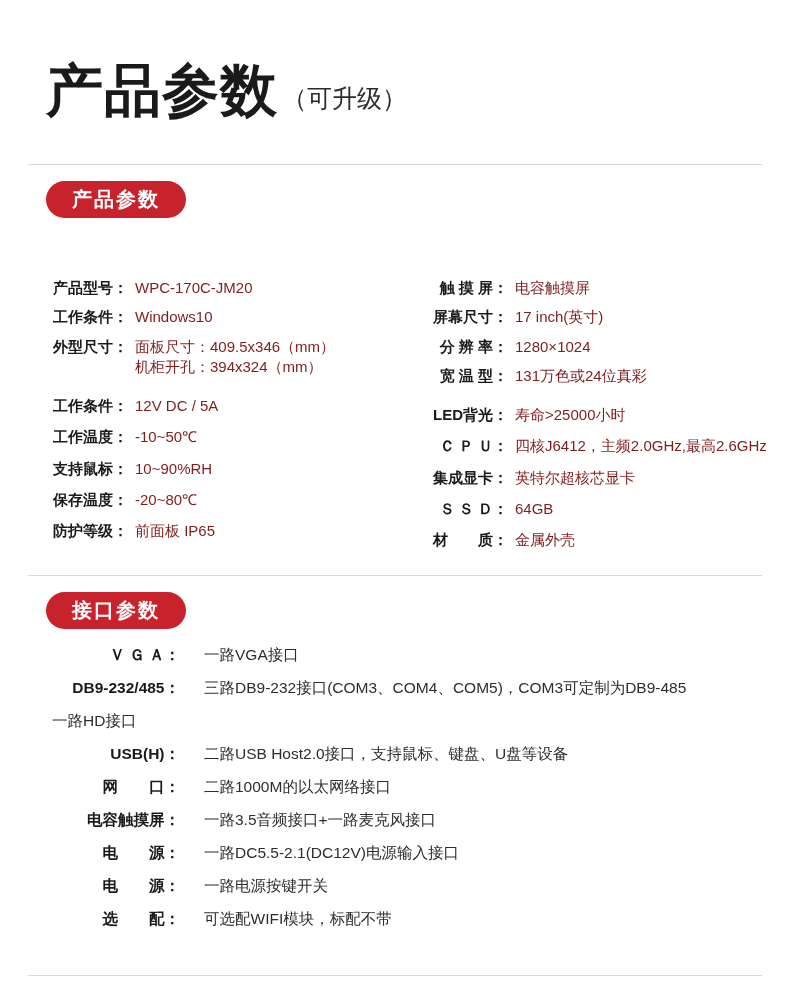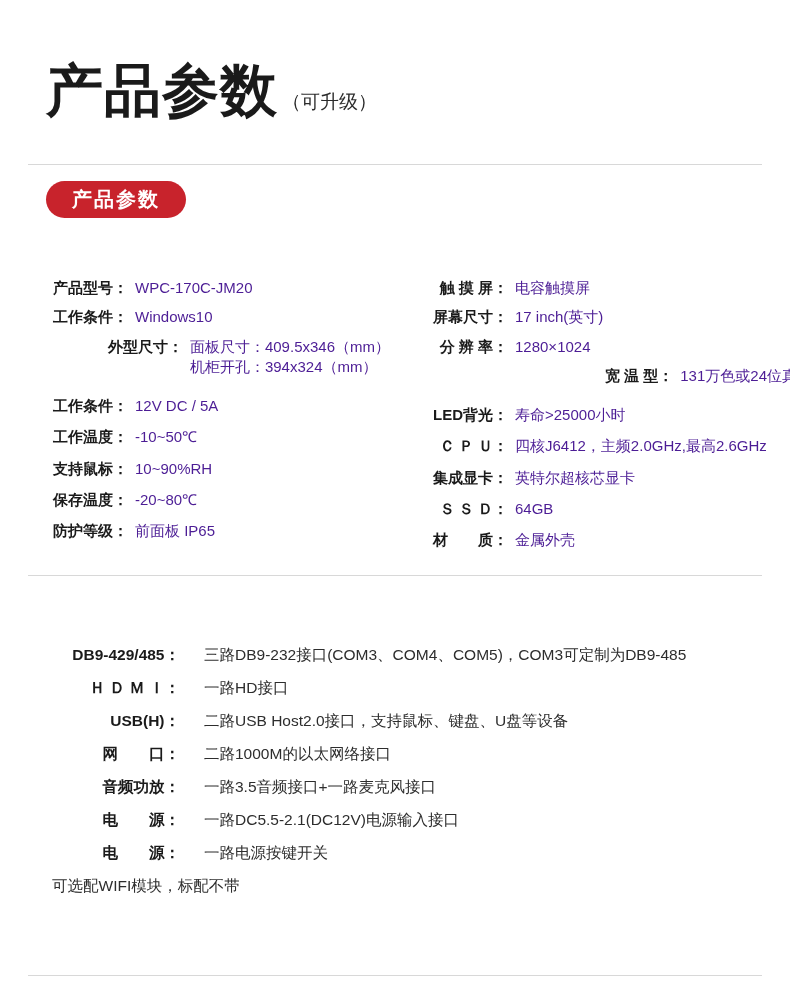--- a/index.html
+++ b/index.html
@@ -30,21 +30,21 @@
     align-items: flex-end;
   }
   .title-main {
     font-size: 57px;
     font-weight: bold;
     letter-spacing: 1px;
     line-height: 1;
     color: #1a1a1a;
   }
   .title-sub {
-    font-size: 19px;
+    font-size: 25px;
     color: #2b2b2b;
     padding-left: 4px;
     padding-bottom: 4px;
     letter-spacing: 0px;
   }
   
   .badge {
     position: absolute;
     background: #c8232c;
     color: #ffffff;
@@ -88,28 +88,28 @@
   .spec-label {
     font-weight: bold;
     text-align: right;
     white-space: pre;
     flex: 0 0 auto;
     color: #1a1a1a;
     line-height: 1.35;
   }
   .spec-value {
     padding-left: 7px;
-    color: #4c1d95;
+    color: #7f1d1d;
     line-height: 1.35;
     white-space: pre-line;
   }
   #col-left .spec-label { width: 88px; }
   #col-right .spec-label { width: 96px; }
 
-  .row-gap { margin-bottom: 19px; justify-content: flex-end; }
+  .row-gap { margin-bottom: 19px; }
   .row-tight { margin-bottom: 9px; }
 
   
   #port-list {
     position: absolute;
     left: 28px;
     top: 645px;
     width: 740px;
     font-size: 15.5px;
   }
@@ -215,50 +215,55 @@
       <span class="spec-value">64GB</span>
     </div>
     <div class="spec-row">
       <span class="spec-label">材　　质：</span>
       <span class="spec-value">金属外壳</span>
     </div>
   </div>
 
   <div class="hrule" id="rule-mid"></div>
 
+  <div class="badge" id="badge-port">接口参数</div>
 
   <div id="port-list">
     <div class="port-row">
-      <span class="port-label">DB9-429/485：</span>
+      <span class="port-label">Ｖ Ｇ Ａ：</span>
+      <span class="port-value">一路VGA接口</span>
+    </div>
+    <div class="port-row">
+      <span class="port-label">DB9-232/485：</span>
       <span class="port-value">三路DB9-232接口(COM3、COM4、COM5)，COM3可定制为DB9-485</span>
     </div>
     <div class="port-row">
-      <span class="port-label">Ｈ Ｄ Ｍ Ｉ：</span>
       <span class="port-value">一路HD接口</span>
     </div>
     <div class="port-row">
       <span class="port-label">USB(H)：</span>
       <span class="port-value">二路USB Host2.0接口，支持鼠标、键盘、U盘等设备</span>
     </div>
     <div class="port-row">
       <span class="port-label">网　　口：</span>
       <span class="port-value">二路1000M的以太网络接口</span>
     </div>
     <div class="port-row">
-      <span class="port-label">音频功放：</span>
+      <span class="port-label">电容触摸屏：</span>
       <span class="port-value">一路3.5音频接口+一路麦克风接口</span>
     </div>
     <div class="port-row">
       <span class="port-label">电　　源：</span>
       <span class="port-value">一路DC5.5-2.1(DC12V)电源输入接口</span>
     </div>
     <div class="port-row">
       <span class="port-label">电　　源：</span>
       <span class="port-value">一路电源按键开关</span>
     </div>
     <div class="port-row">
+      <span class="port-label">选　　配：</span>
       <span class="port-value">可选配WIFI模块，标配不带</span>
     </div>
   </div>
 
   <div class="hrule" id="rule-bottom"></div>
 
 </div>
 
 </body></html>

